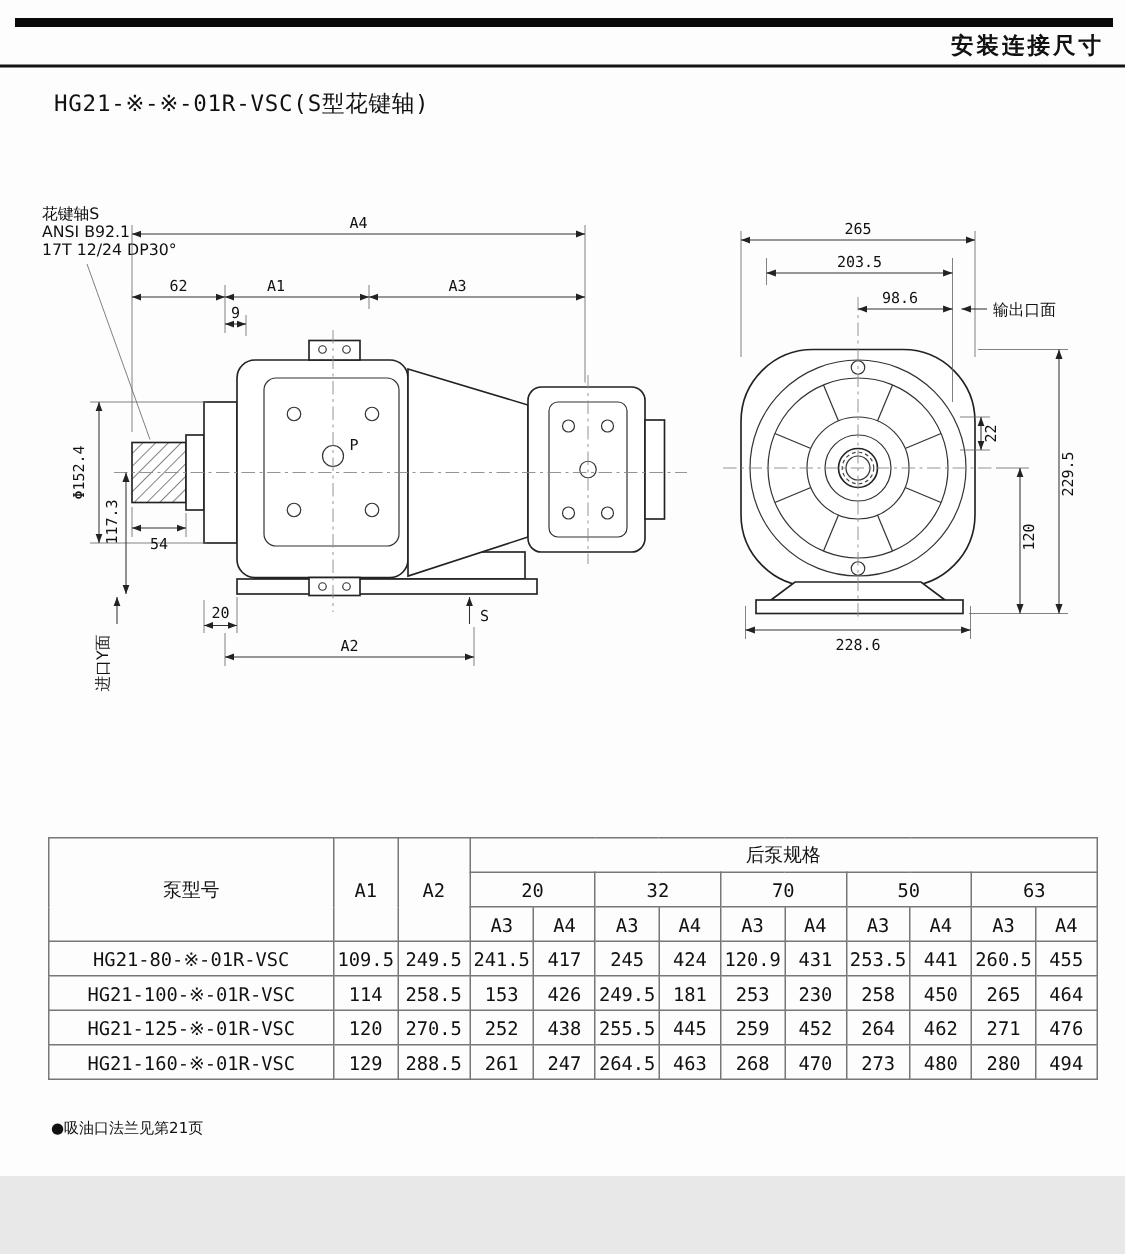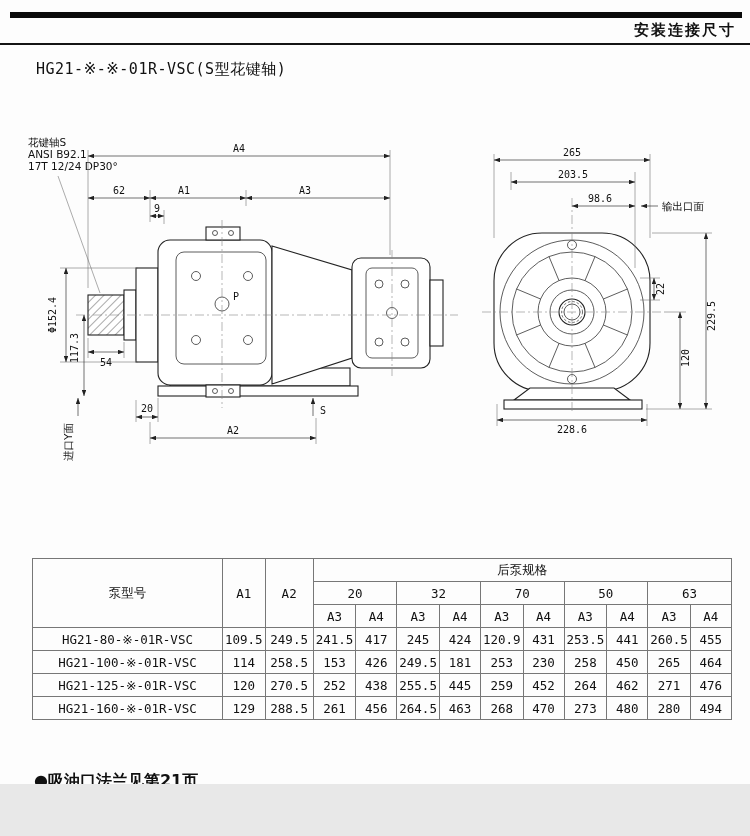--- a/index.html
+++ b/index.html
@@ -20,21 +20,21 @@
   svg .ext  { stroke:#666; stroke-width:0.55; fill:none; }
   svg .cl   { stroke:#888; stroke-width:0.6; stroke-dasharray:9 3 2 3; fill:none; }
   svg .lbl  { font:10px "DejaVu Sans Mono",monospace; fill:#111; }
   svg .lblc { font:10.5px "DejaVu Sans",sans-serif; fill:#111; }
   table.spec {
     position:absolute; left:32px; top:558px; border-collapse:collapse;
     font-size:12.5px; text-align:center;
     font-family:"DejaVu Sans Mono","DejaVu Sans",monospace;
   }
   table.spec td { border:1px solid #777; height:20px; padding:1px 2px; white-space:nowrap; }
-  .notes { position:absolute; left:34px; top:768px; font-size:16px; line-height:26px;font-weight:bold; }
+  .notes { position:absolute; left:34px; top:740px; font-size:10px; line-height:26px; }
 </style>
 </head>
 <body>
 
 <div class="page">
 
   <div class="top-bar"></div>
   <div class="hdr-title">安装连接尺寸</div>
   <div class="hdr-rule"></div>
   <div class="doc-title">HG21-※-※-01R-VSC(S型花键轴)</div>
@@ -293,21 +293,21 @@
       <td>264</td>
           <td>462</td>
       <td>271</td>
           <td>476</td>
     </tr>
     <tr>
       <td>HG21-160-※-01R-VSC</td>
       <td>129</td>
       <td>288.5</td>
       <td>261</td>
-          <td>456</td>
+          <td>247</td>
       <td>264.5</td>
           <td>463</td>
       <td>268</td>
           <td>470</td>
       <td>273</td>
           <td>480</td>
       <td>280</td>
           <td>494</td>
     </tr>
   </tbody>

